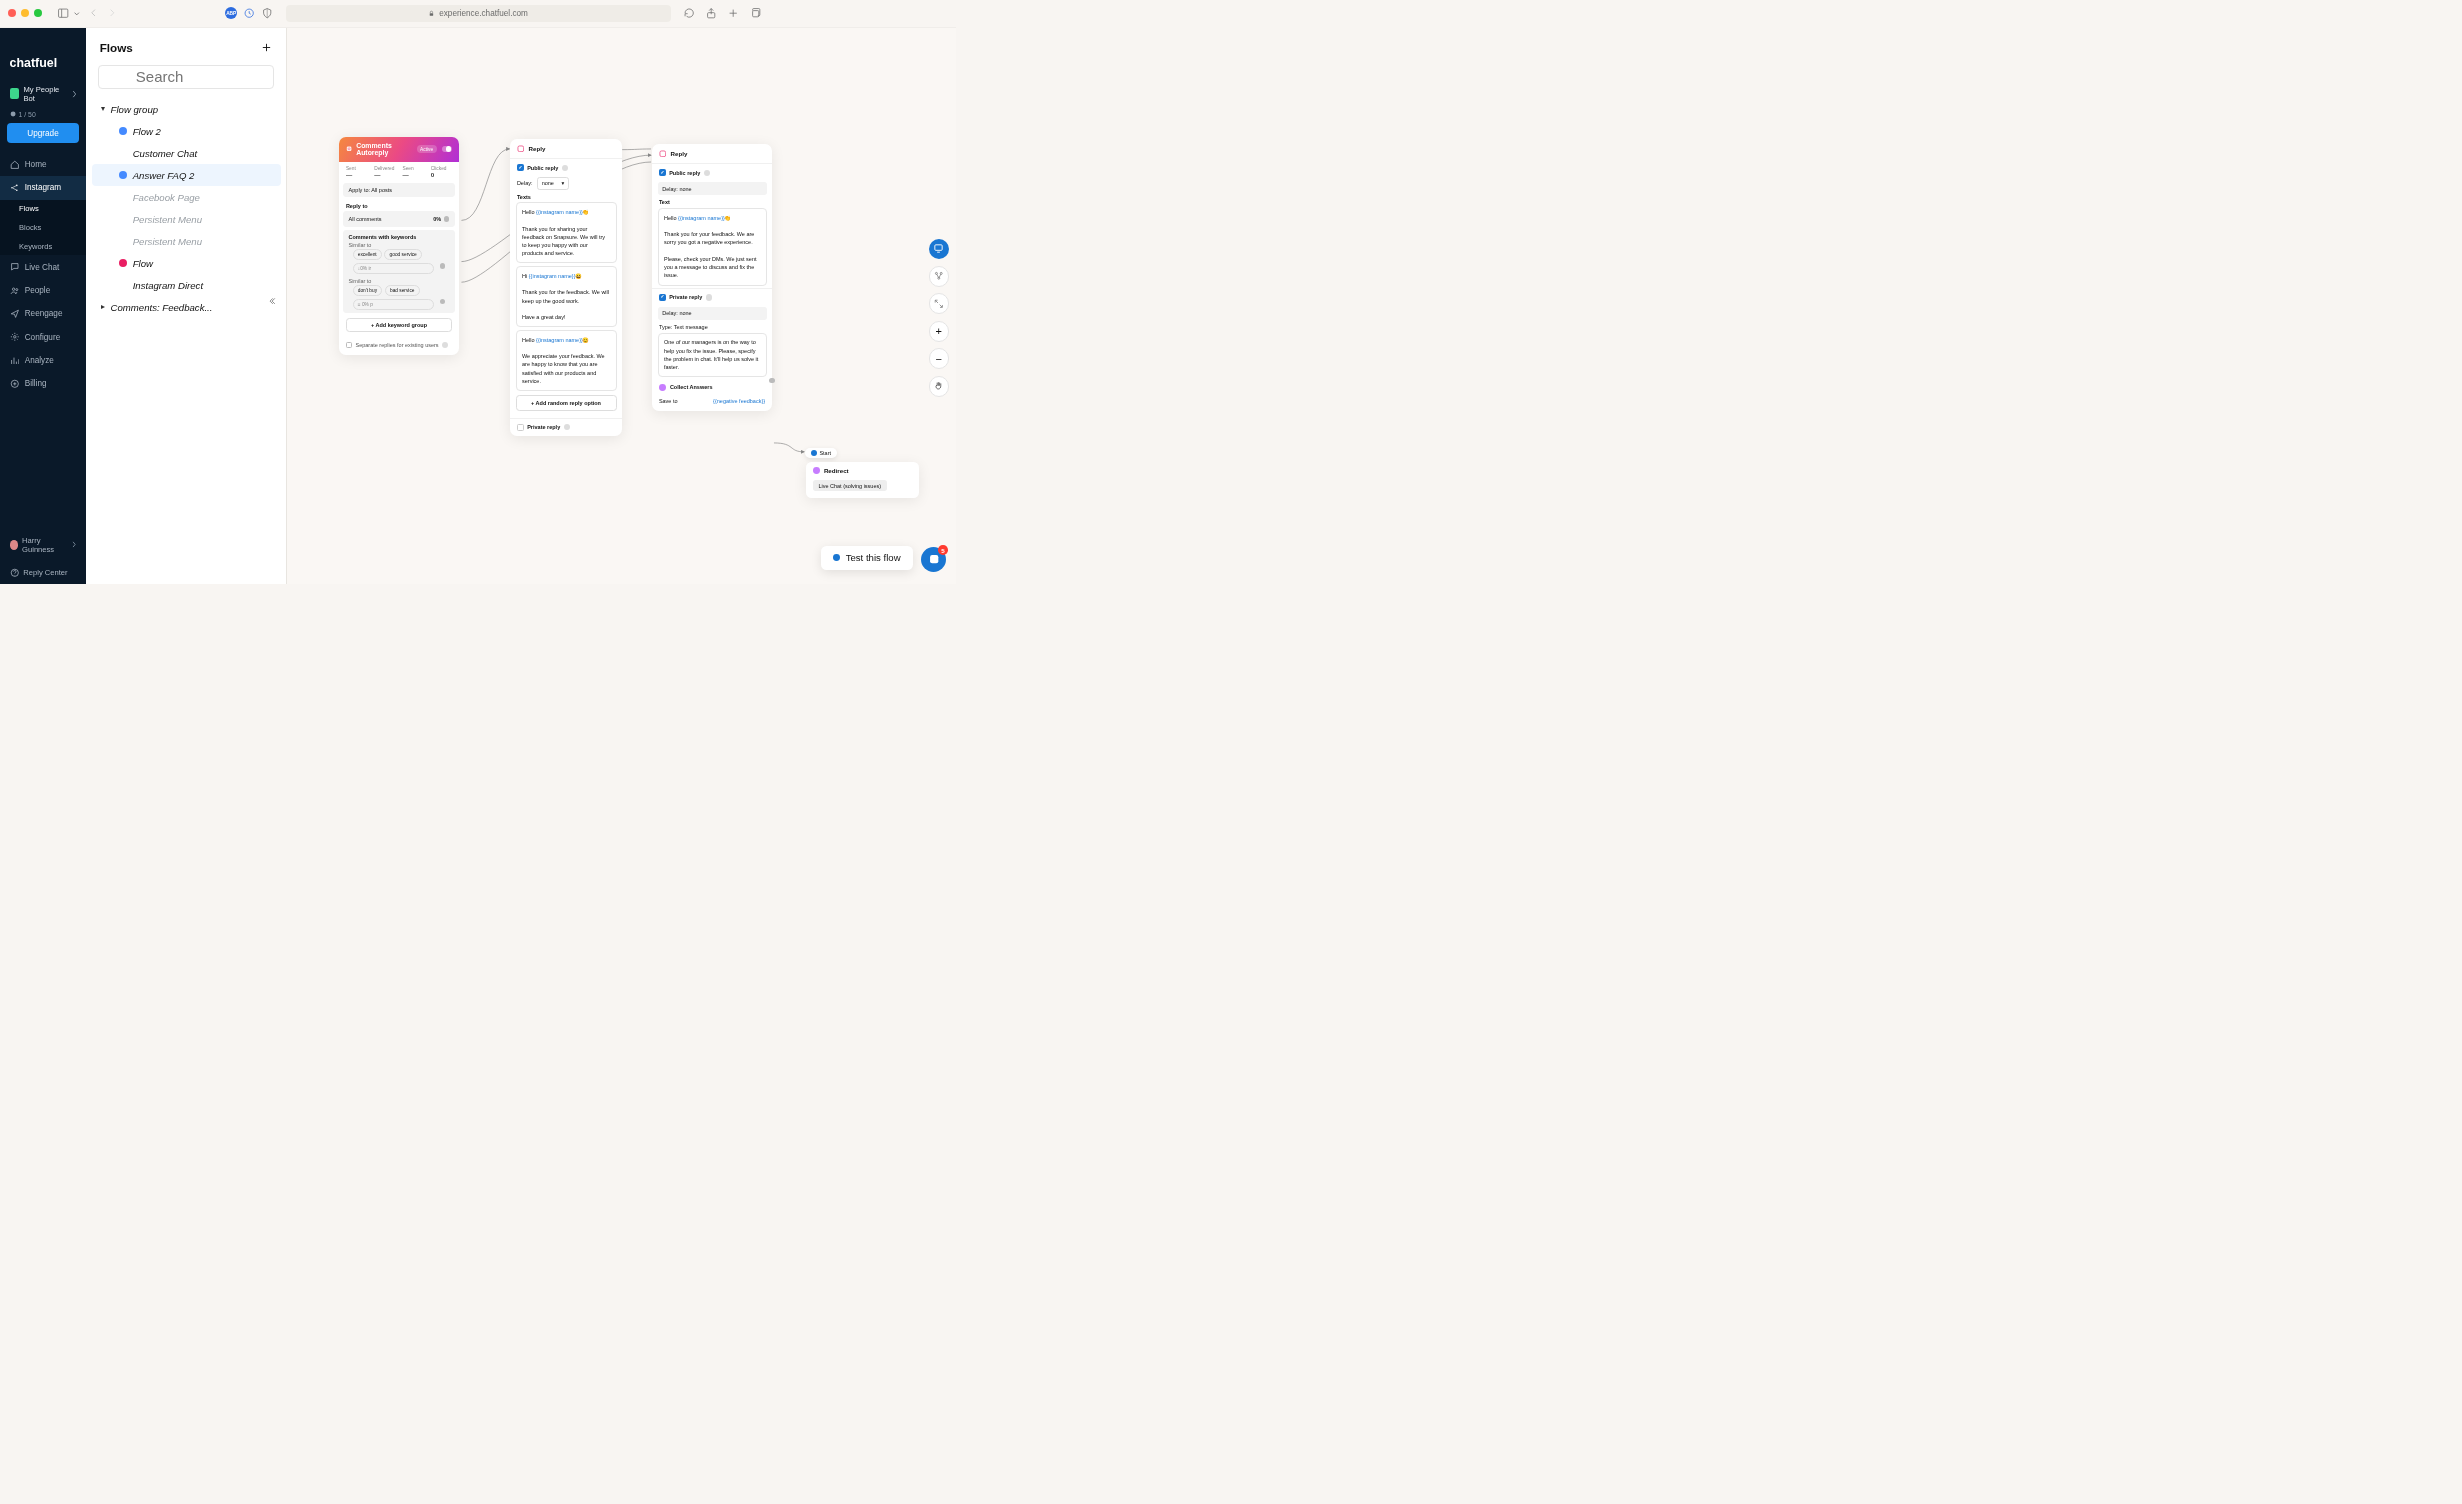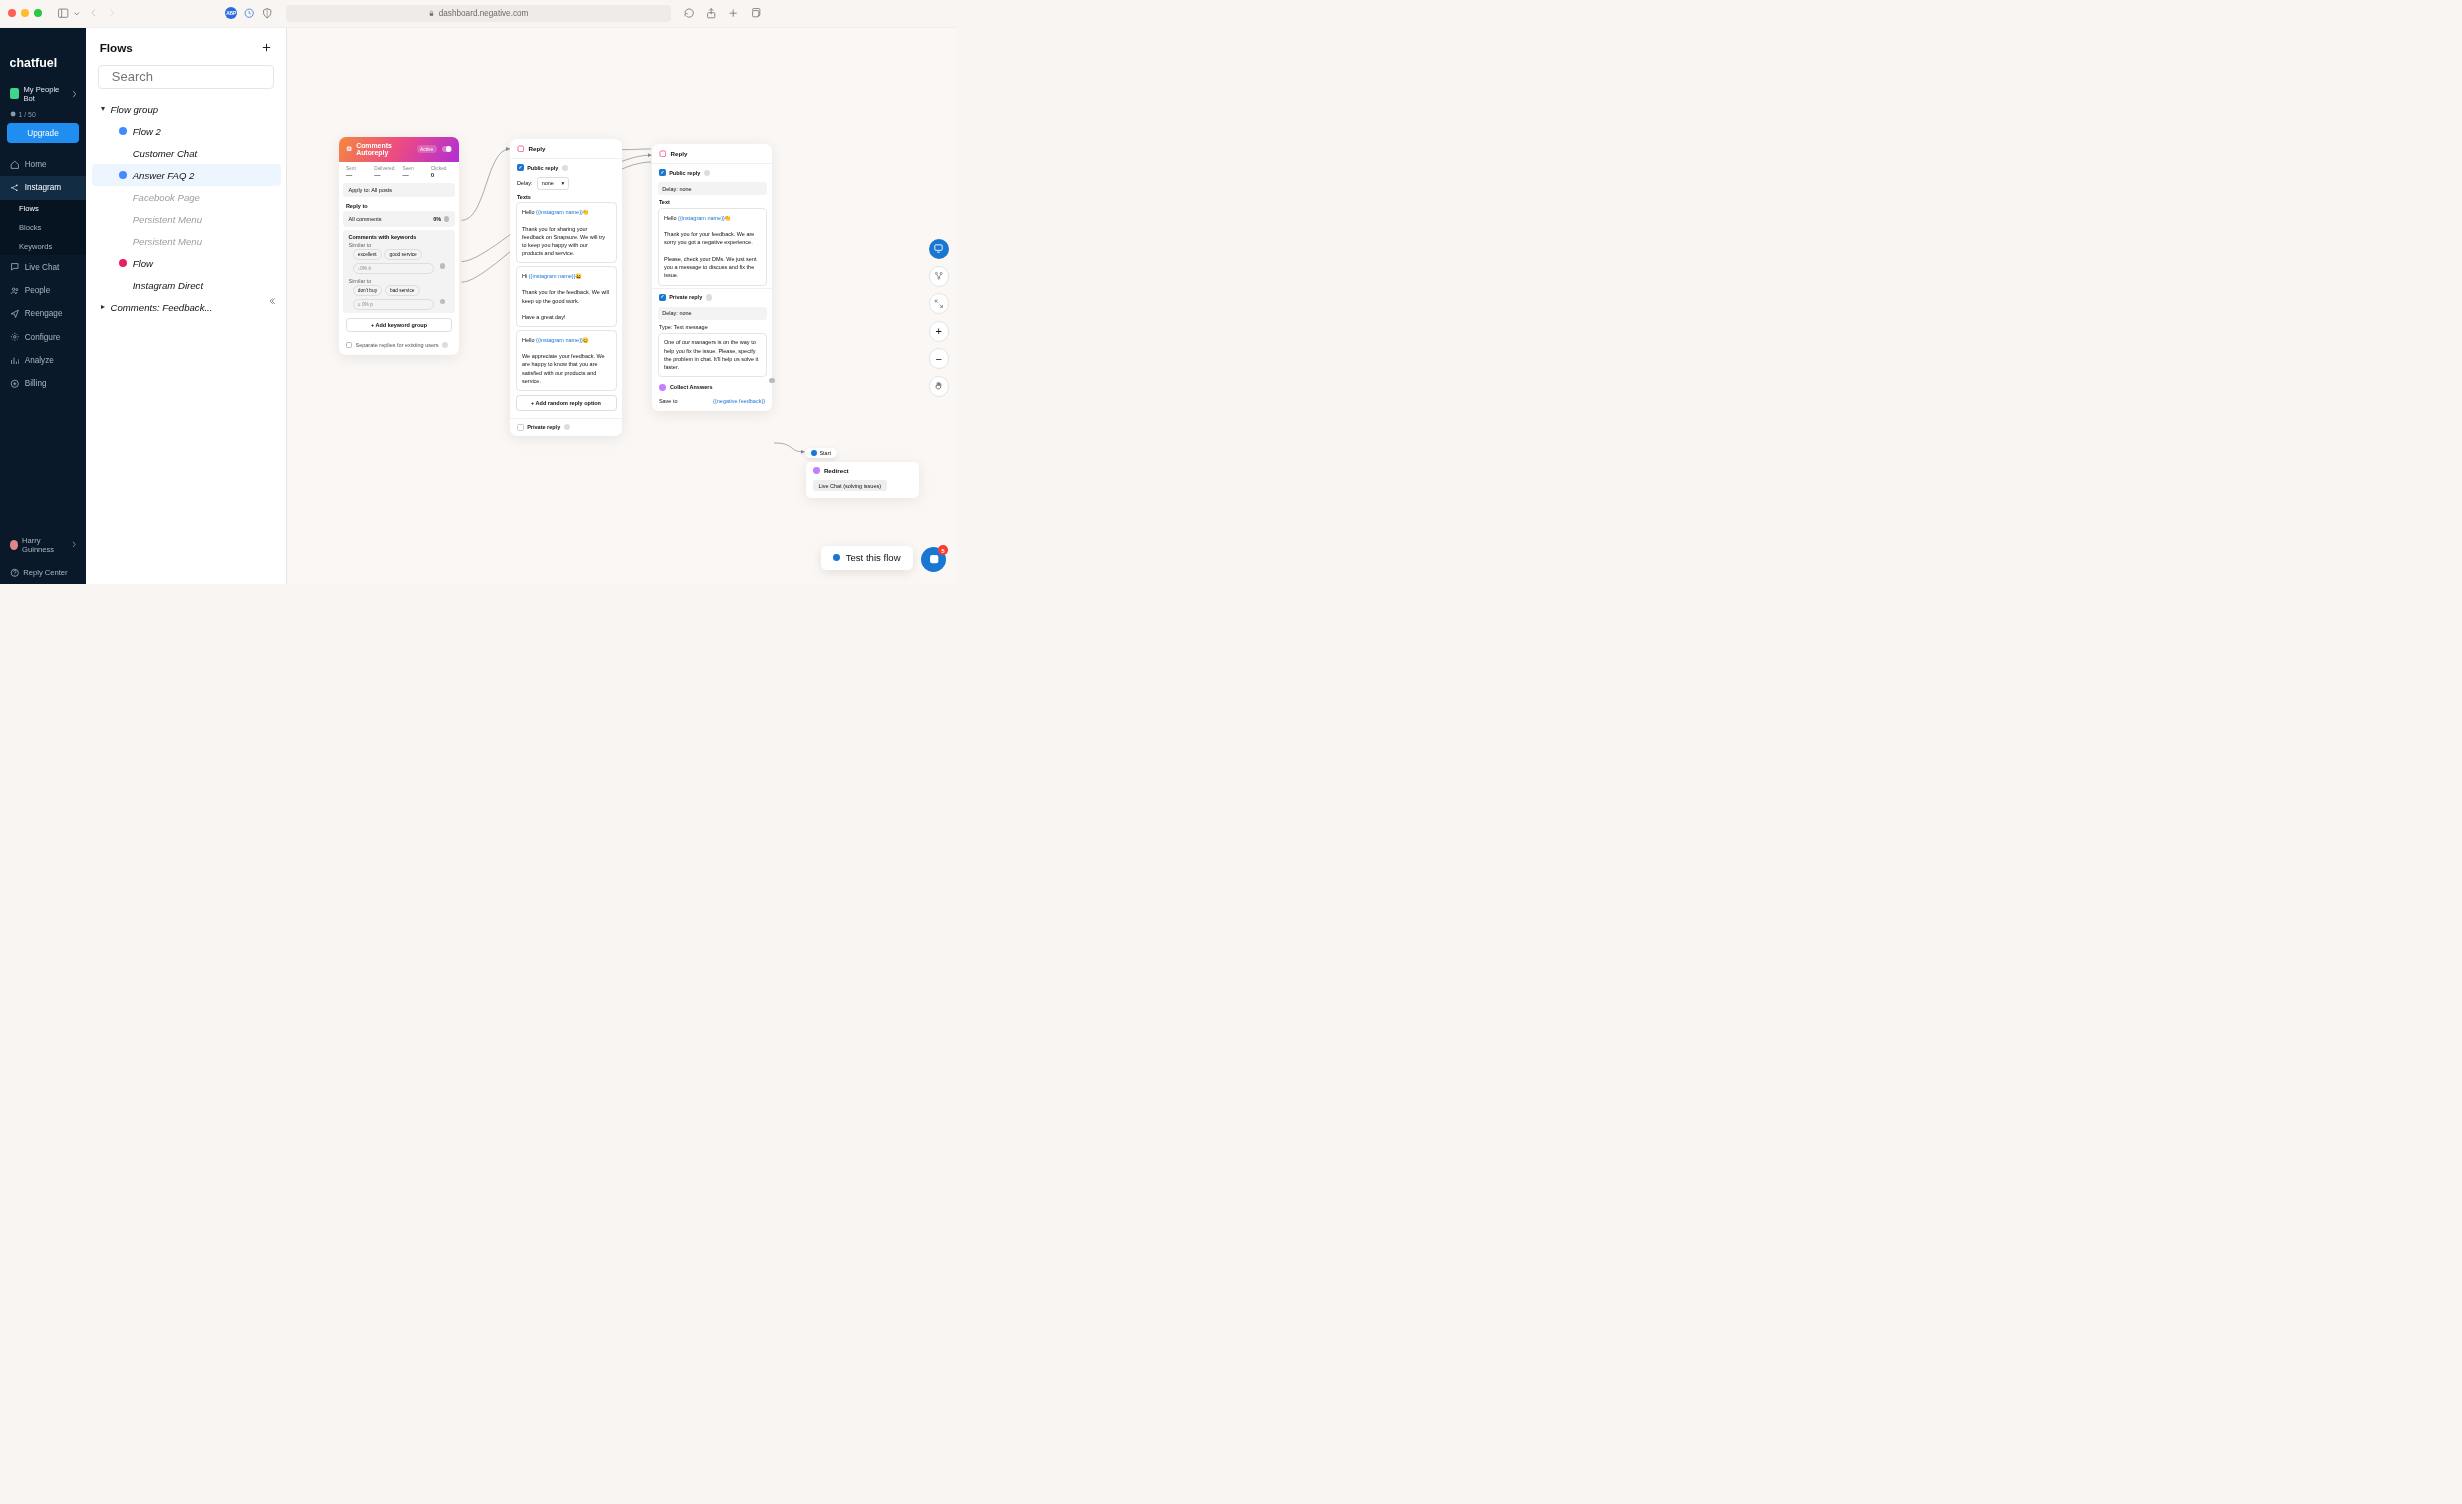--- a/index.html
+++ b/index.html
@@ -42,21 +42,21 @@
 .sub-nav .nav-item.active { color: #fff; }
 .spacer { flex: 1; }
 .user-row { padding: 6.9px 9.6px; font-size: 7.6px; color: #a9b4c0; display: flex; align-items: center; gap: 4.1px; }
 .avatar { width: 9.6px; height: 9.6px; border-radius: 50%; background: #d88; }
 
 
 .flows-panel { width: 201px; background: #fff; border-right: 0.7px solid #e8e5e0; display: flex; flex-direction: column; position: relative; }
 .flows-header { display: flex; align-items: center; justify-content: space-between; padding: 13.7px 13.7px 11px; }
 .flows-header h1 { font-size: 11.7px; font-weight: 600; }
 .search-row { margin: 0 12.4px 9.6px; height: 23.4px; border: 0.7px solid #e5e5e5; border-radius: 4.1px; display: flex; align-items: center; padding: 0 6.9px; gap: 5.5px; }
-.search-row input { border: none; outline: none; flex: 1; font-size: 13px; background: transparent; }
+.search-row input { border: none; outline: none; flex: 1; font-size: 15px; background: transparent; margin-left: 24px; }
 .tree { padding: 0 5.5px; font-style: italic; }
 .tree-group { padding: 5.5px 9.6px; display: flex; align-items: center; gap: 5.5px; font-size: 9.6px; }
 .tree-item { padding: 5.5px 9.6px 5.5px 27.5px; display: flex; align-items: center; gap: 5.5px; font-size: 9.6px; border-radius: 4.1px; }
 .tree-item.selected { background: #edf5fe; }
 .tree-item.dim { color: #9aa0a6; }
 .flow-dot { width: 8.2px; height: 8.2px; border-radius: 50%; flex-shrink: 0; }
 .flow-dot.blue { background: #448aff; }
 .flow-dot.pink { background: #e91e63; }
 .tri { width: 0; height: 0; border-left: 2.7px solid transparent; border-right: 2.7px solid transparent; border-top: 4.1px solid #333; }
 .tri.right { border-top: 2.7px solid transparent; border-bottom: 2.7px solid transparent; border-left: 4.1px solid #333; border-right: none; width: 0; }
@@ -170,21 +170,21 @@
     <svg class="chrome-icon" viewBox="0 0 24 24">
         <path d="M12 3 L19 6 V12 C19 17 12 21 12 21 C12 21 5 17 5 12 V6 Z" fill="none" stroke="#6b6b6b" stroke-width="1.5"></path>
         <line x1="12" y1="3" x2="12" y2="21" stroke="#6b6b6b" stroke-width="1"></line>
       </svg>
   </div>
   <div class="url-bar">
     <svg width="6.9" height="6.9" viewBox="0 0 24 24">
         <rect x="6" y="11" width="12" height="9" rx="2" fill="#6b6b6b"></rect>
         <path d="M8 11 V8 a4 4 0 0 1 8 0 V11" fill="none" stroke="#6b6b6b" stroke-width="2"></path>
       </svg>
-    <span>dashboard.negative.com</span>
+    <span>experience.chatfuel.com</span>
   </div>
   <svg class="chrome-icon" viewBox="0 0 24 24" style="margin-right:4.1px;">
       <path d="M4 12 a8 8 0 1 1 3 6" fill="none" stroke="#6b6b6b" stroke-width="1.5"></path>
       <path d="M4 18 v-5 h5" fill="none" stroke="#6b6b6b" stroke-width="1.5"></path>
     </svg>
   <div class="right-chrome">
     <svg class="chrome-icon" viewBox="0 0 24 24">
         <path d="M12 3 v11 M8 7 l4-4 l4 4" fill="none" stroke="#6b6b6b" stroke-width="1.5"></path>
         <rect x="5" y="11" width="14" height="10" rx="2" fill="none" stroke="#6b6b6b" stroke-width="1.5"></rect>
       </svg>

